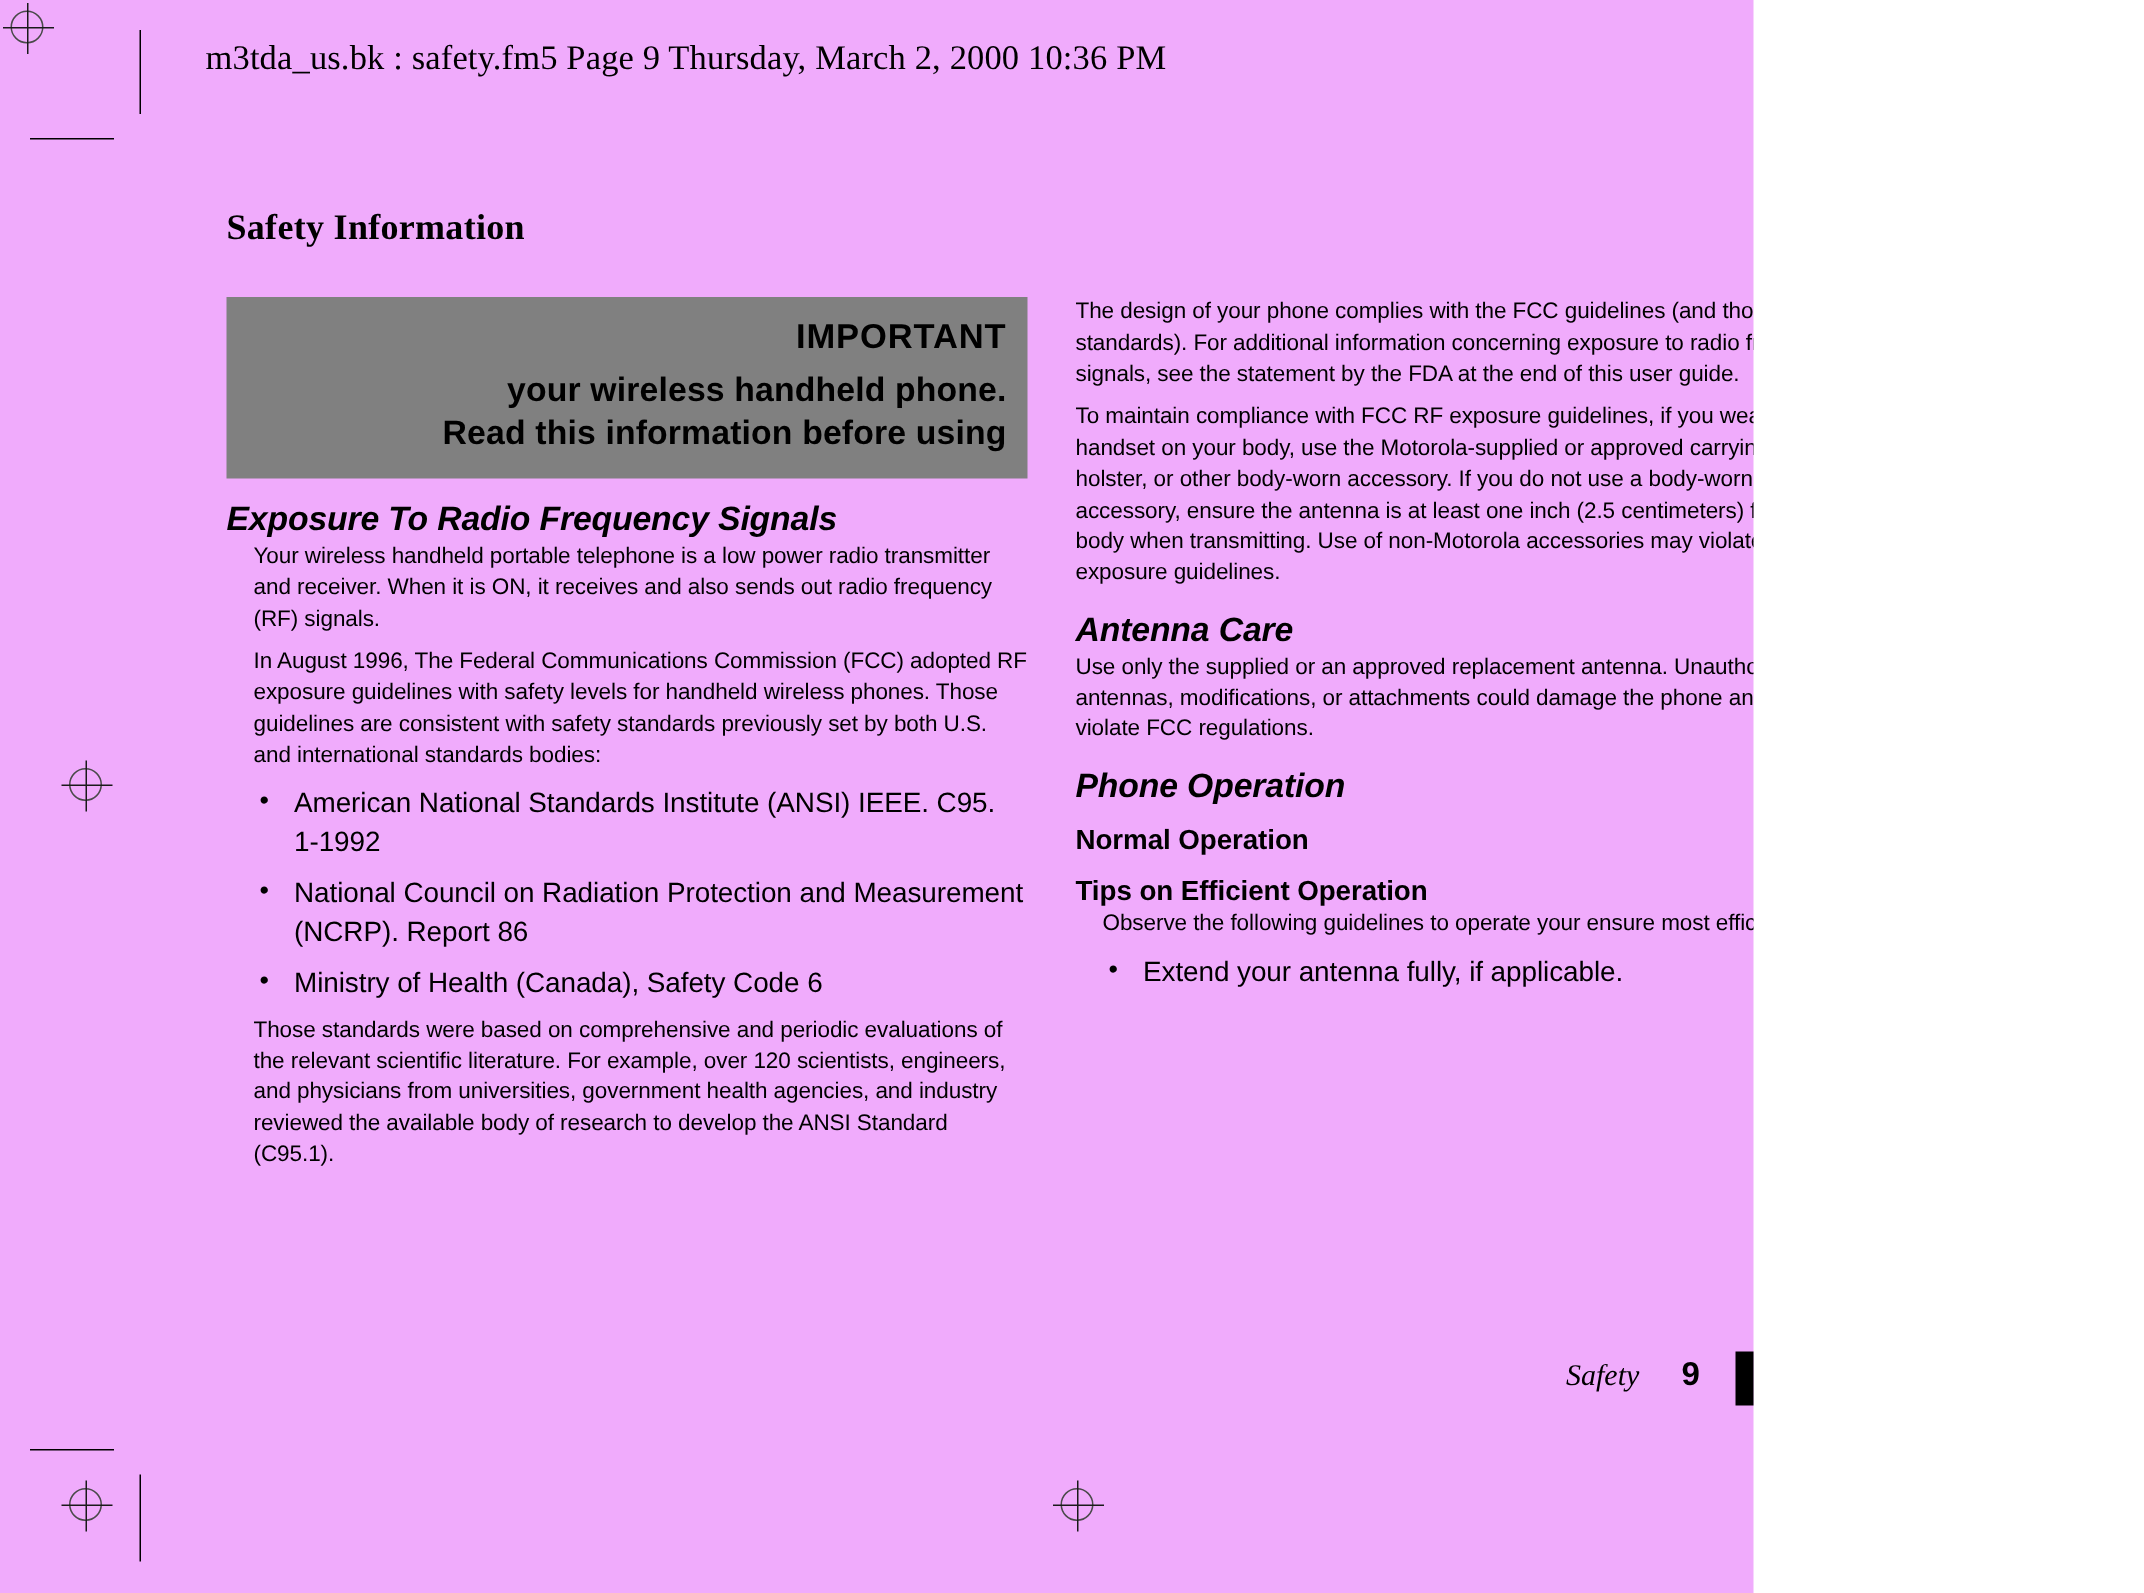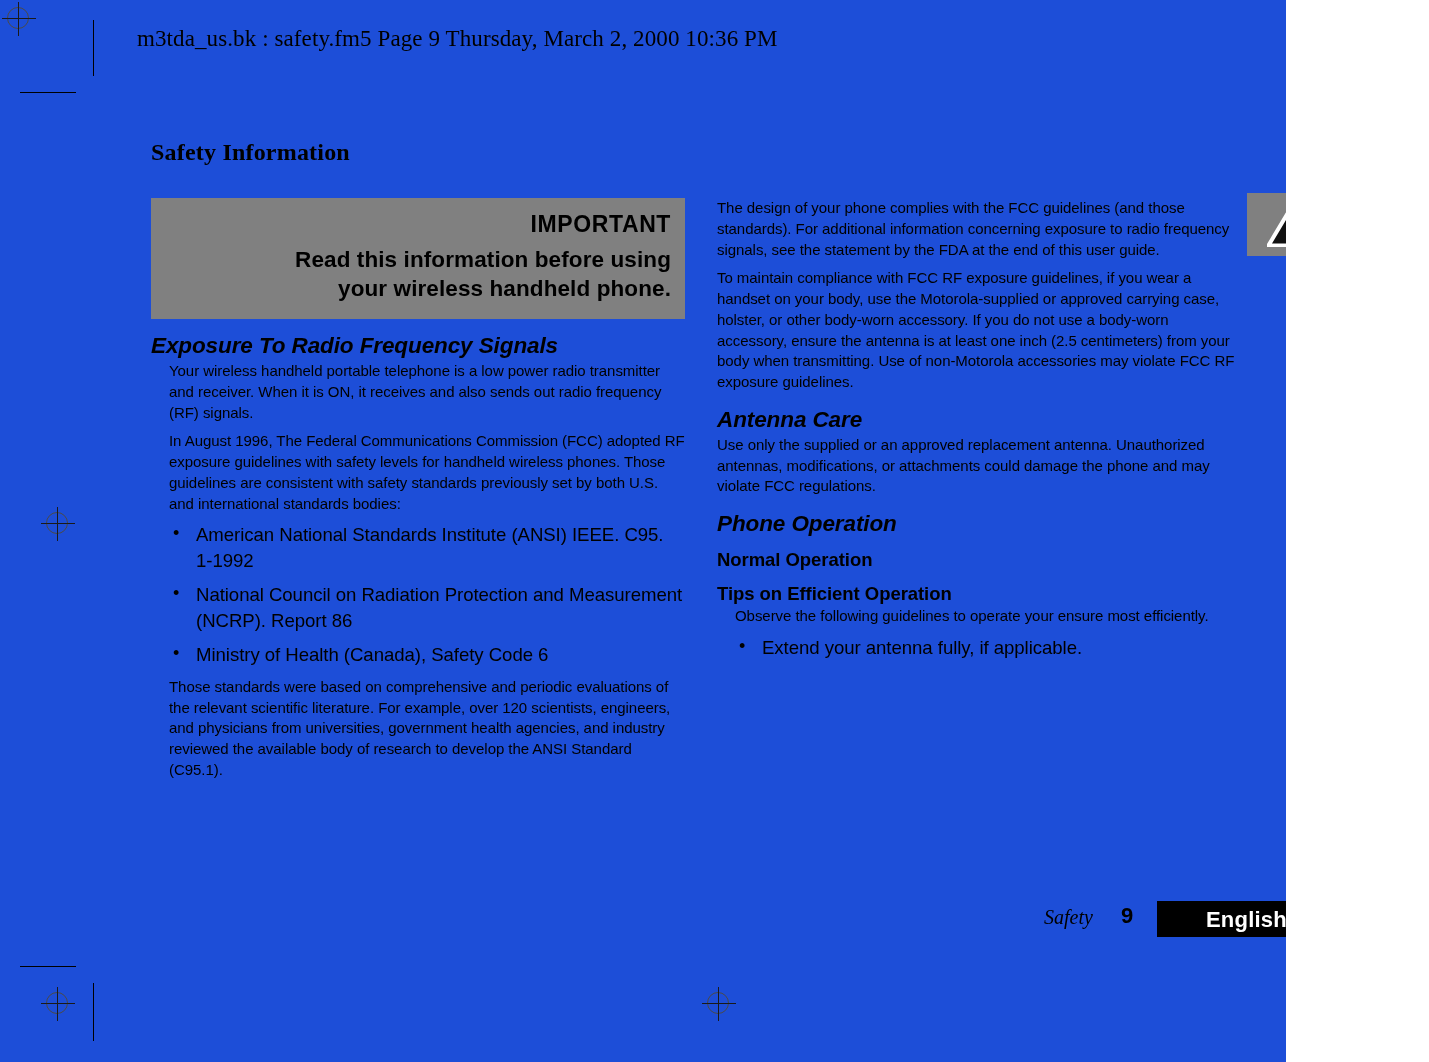--- a/index.html
+++ b/index.html
@@ -6,24 +6,24 @@
     margin: 0;
     padding: 0;
     background: #ffffff;
   }
   body {
     font-family: "Liberation Sans", sans-serif;
     -webkit-font-smoothing: antialiased;
   }
   #page {
     position: relative;
-    width: 1286px;
+    width: 1169px;
     height: 1062px;
     overflow: hidden;
-    background: #1d4ed8;
+    background: #f0abfc;
   }
 
   
   .reg-mark {
     position: absolute;
     width: 38px;
     height: 38px;
   }
   .reg-mark .circ {
     position: absolute;
@@ -279,22 +279,22 @@
       <path d="M26 1.5 L50.5 42.5 L1.5 42.5 Z" fill="#111111" stroke="#ffffff" stroke-width="4" stroke-linejoin="round"></path>
       <rect x="23.2" y="15" width="5.6" height="14" fill="#ffffff"></rect>
       <rect x="23.2" y="32" width="5.6" height="5.2" fill="#ffffff"></rect>
     </svg>
   </div>
 
   <div class="col col-left">
 
     <div class="important-box">
       <div class="important-title">IMPORTANT</div>
+      <div class="important-sub">your wireless handheld phone.</div>
       <div class="important-sub">Read this information before using</div>
-      <div class="important-sub">your wireless handheld phone.</div>
     </div>
 
     <h2 class="sec">Exposure To Radio Frequency Signals</h2>
 
     <p class="body">Your wireless handheld portable telephone is a low power radio transmitter and receiver. When it is ON, it receives and also sends out radio frequency (RF) signals.</p>
 
     <p class="body">In August 1996, The Federal Communications Commission (FCC) adopted RF exposure guidelines with safety levels for handheld wireless phones. Those guidelines are consistent with safety standards previously set by both U.S. and international standards bodies:</p>
 
     <ul class="bullets">
       <li>American National Standards Institute (ANSI) IEEE. C95. 1-1992</li>

